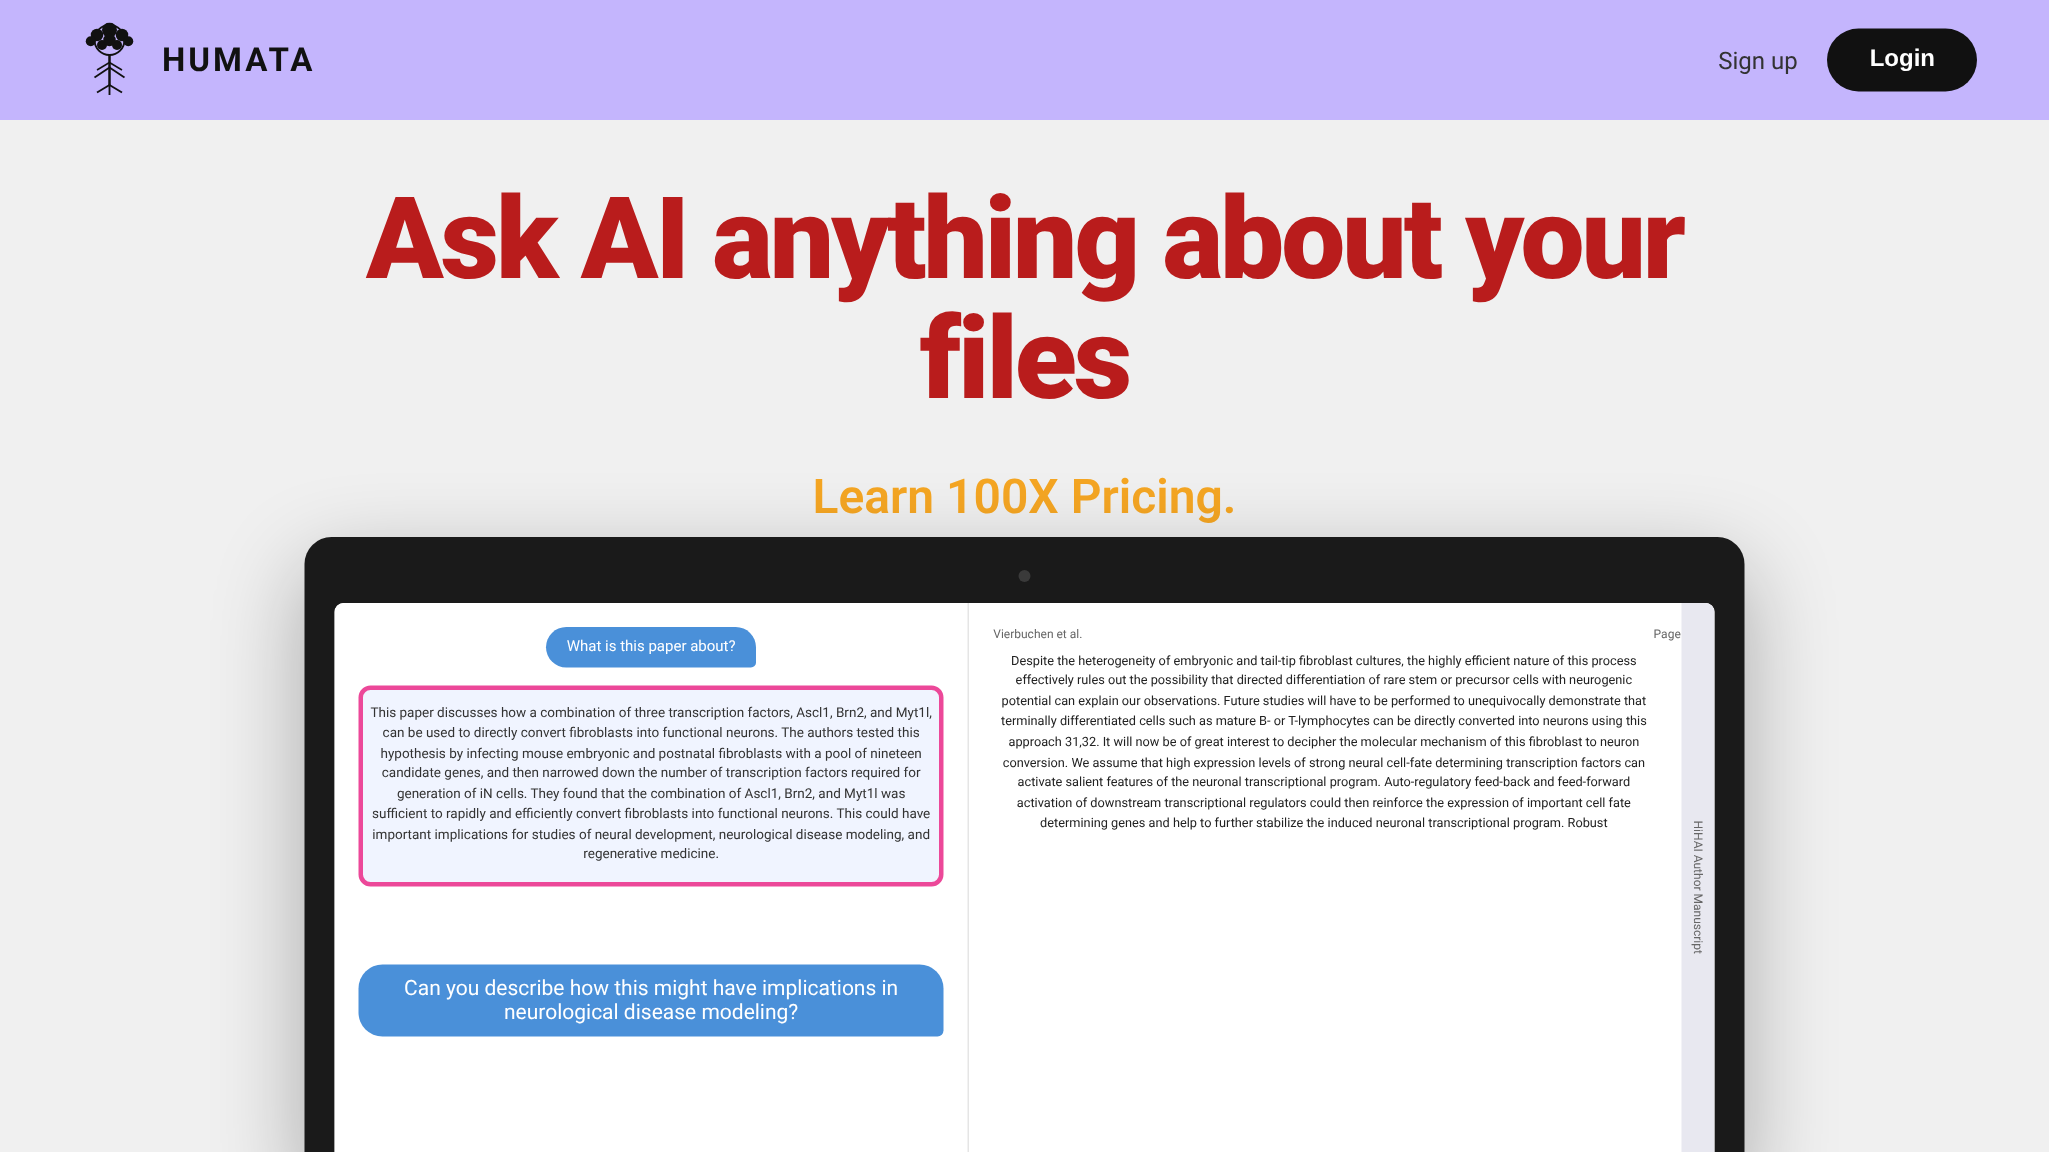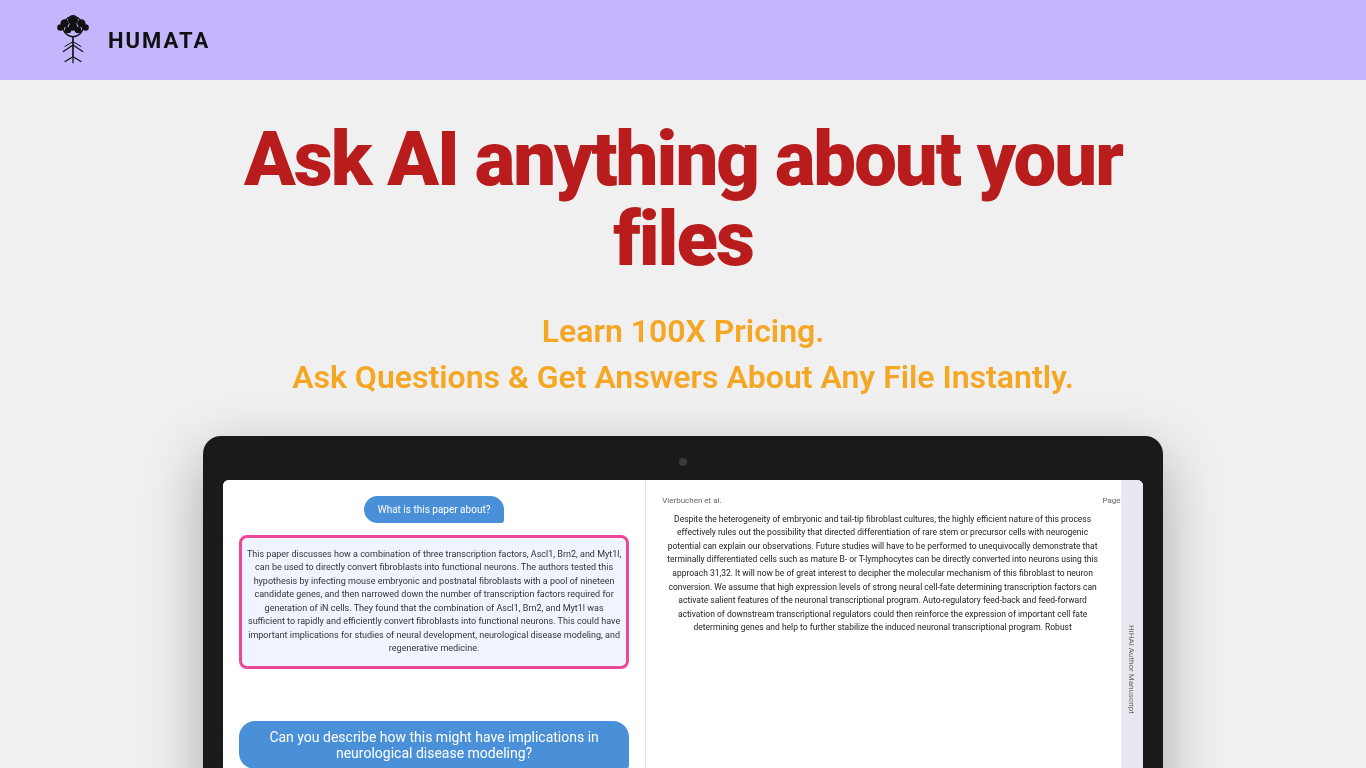--- a/index.html
+++ b/index.html
@@ -264,26 +264,29 @@
       <circle cx="24" cy="18" r="4" fill="#111"></circle>
       <circle cx="36" cy="18" r="4" fill="#111"></circle>
       <circle cx="30" cy="14" r="5" fill="#111"></circle>
       <circle cx="15" cy="15" r="4" fill="#111"></circle>
       <circle cx="45" cy="15" r="4" fill="#111"></circle>
     </svg>
     <span class="logo-text">HUMATA</span>
   </div>
 
 
+  <div class="nav-actions">
+    <a class="signup-link">Sign up</a>
+    <button class="login-btn">Login</button>
+  </div>
 </nav>
 
 <section class="hero">
   <h1 class="hero-title">Ask AI anything about your files</h1>
   <p class="hero-subtitle-1">Learn 100X Pricing.</p>
-  <p class="hero-subtitle-2">Ask Questions &amp; Get Answers About Any File Instantly.</p>
 
   <div class="laptop-container">
     <div class="laptop-outer">
       <div class="laptop-camera-bar">
         <div class="laptop-camera"></div>
       </div>
       <div class="laptop-screen">
 
         <div class="chat-panel">
           <div class="chat-bubble-question">What is this paper about?</div>

